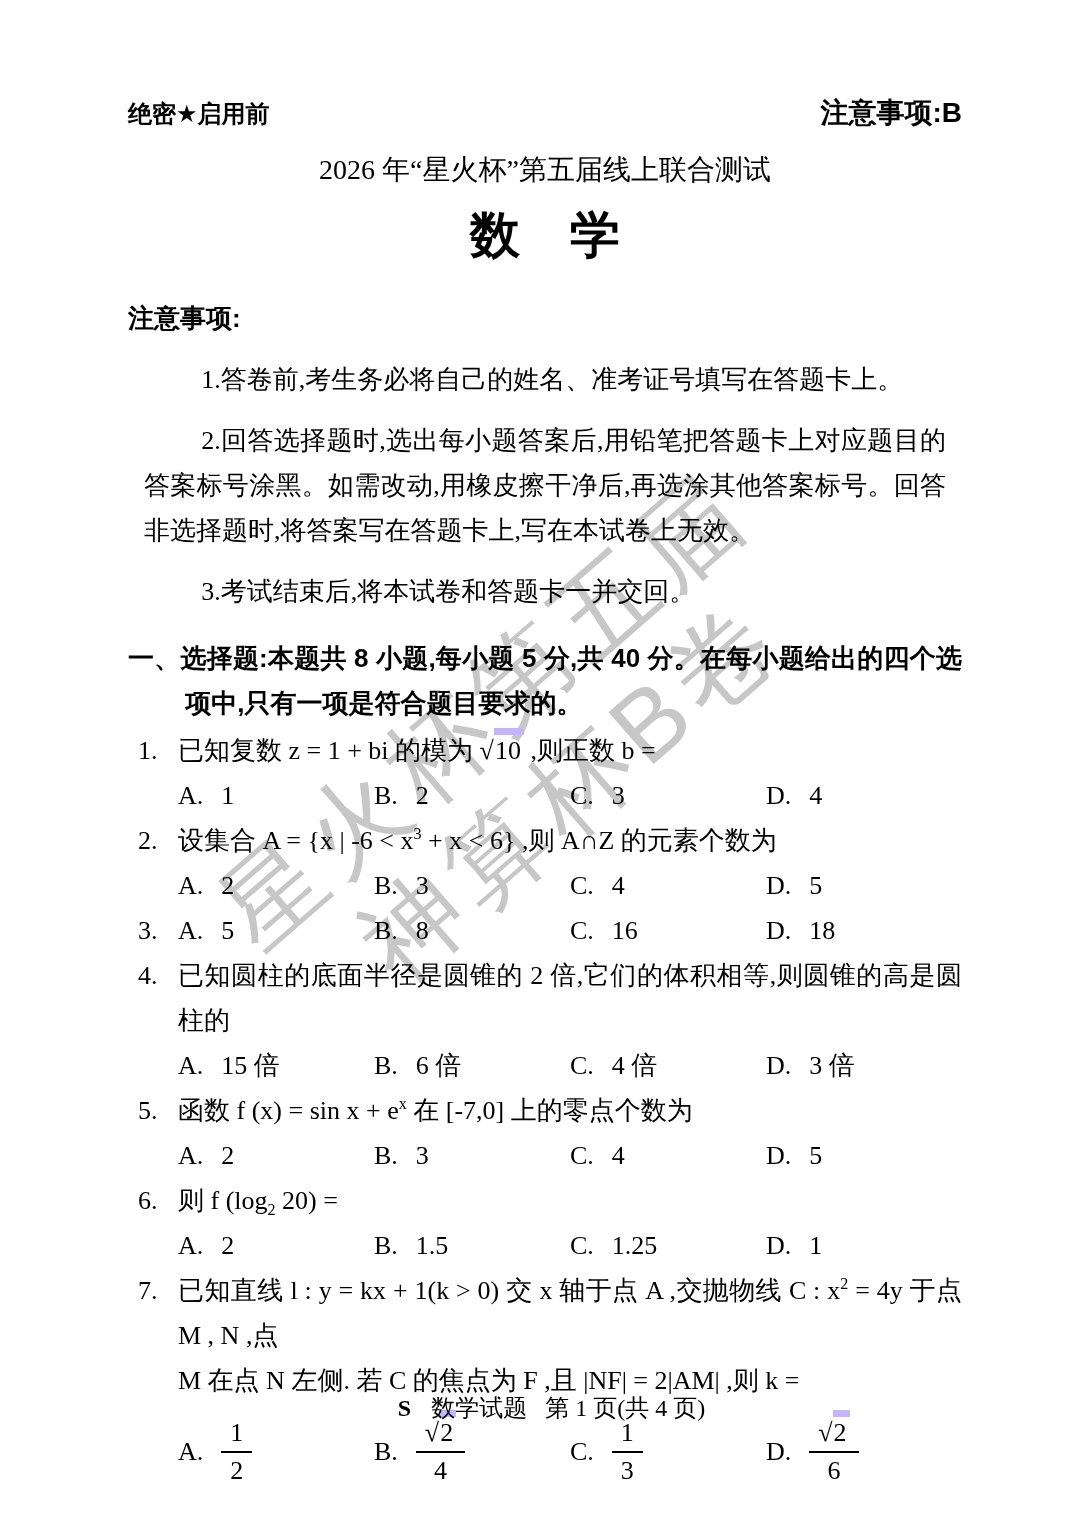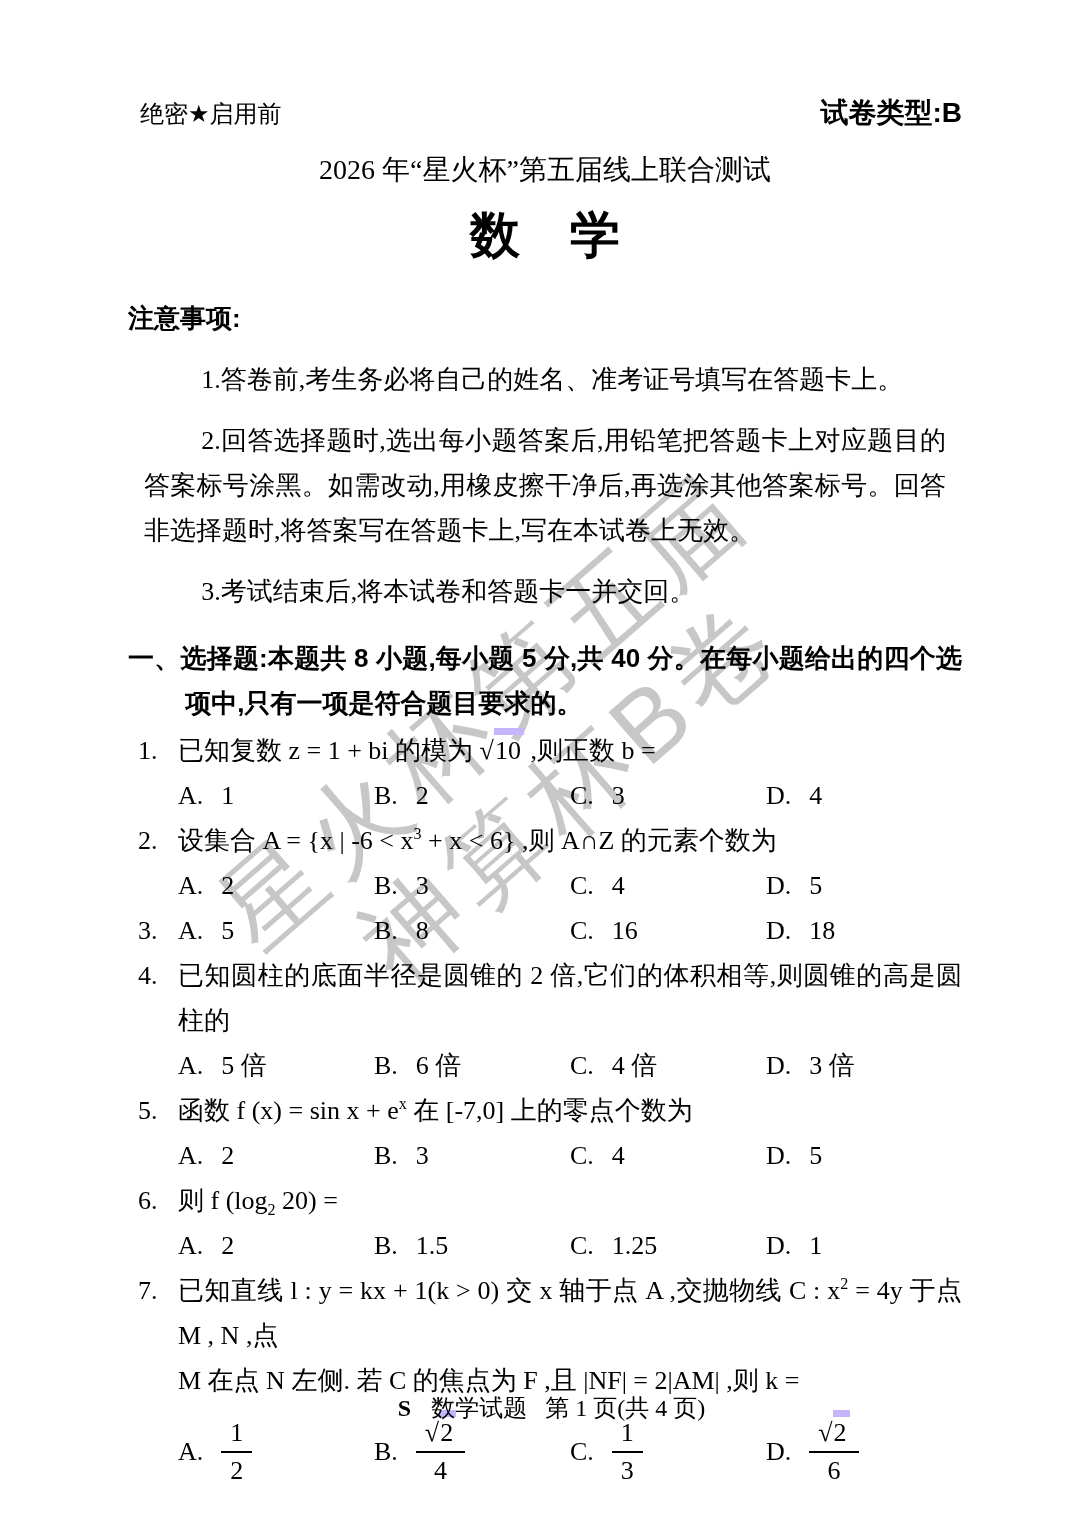--- a/index.html
+++ b/index.html
@@ -26,21 +26,21 @@
   .wm-1{left:485px;top:712px;}
   .wm-2{left:572px;top:792px;}
 
   
   .content{position:absolute;z-index:1;left:128px;right:125px;top:0;}
 
   .topbar{
     margin-top:94px;
     display:flex;justify-content:space-between;align-items:baseline;
   }
-  .classification{font-size:24px;font-weight:normal;margin-left:12px;}
+  .classification{font-size:24px;font-weight:bold;}
   .paper-type{font-size:28px;font-weight:bold;}
 
   .exam-title{
     margin-top:16px;
     text-align:center;font-size:28px;line-height:44px;
   }
   .subject-title{
     margin-top:12px;
     text-align:center;font-size:50px;line-height:62px;font-weight:bold;
   }
@@ -89,21 +89,21 @@
 
 <div class="page">
 
   <div class="wm wm-1 sans">星火杯第五届</div>
   <div class="wm wm-2 sans">神算杯B卷</div>
 
   <div class="content">
 
     <div class="topbar">
       <span class="classification sans">绝密★启用前</span>
-      <span class="paper-type sans">试卷类型:B</span>
+      <span class="paper-type sans">注意事项:B</span>
     </div>
 
     <div class="exam-title">2026 年“星火杯”第五届线上联合测试</div>
     <div class="subject-title sans">数　学</div>
 
     <div class="notice">
       <div class="notice-heading sans">注意事项:</div>
       <p>1.答卷前,考生务必将自己的姓名、准考证号填写在答题卡上。</p>
       <p>2.回答选择题时,选出每小题答案后,用铅笔把答题卡上对应题目的答案标号涂黑。如需改动,用橡皮擦干净后,再选涂其他答案标号。回答非选择题时,将答案写在答题卡上,写在本试卷上无效。</p>
       <p>3.考试结束后,将本试卷和答题卡一并交回。</p>
@@ -187,21 +187,21 @@
         </div>
       </div>
 
       <div class="question">
         <span class="qnum">4.</span>
         <div class="qbody">
           <div class="qline">已知圆柱的底面半径是圆锥的 2 倍,它们的体积相等,则圆锥的高是圆柱的</div>
           <div class="options">
             <div class="option">
                 <span class="opt-label">A.</span>
-                <span>5 倍</span>
+                <span>15 倍</span>
               </div>
             <div class="option">
                 <span class="opt-label">B.</span>
                 <span>6 倍</span>
               </div>
             <div class="option">
                 <span class="opt-label">C.</span>
                 <span>4 倍</span>
               </div>
             <div class="option">

